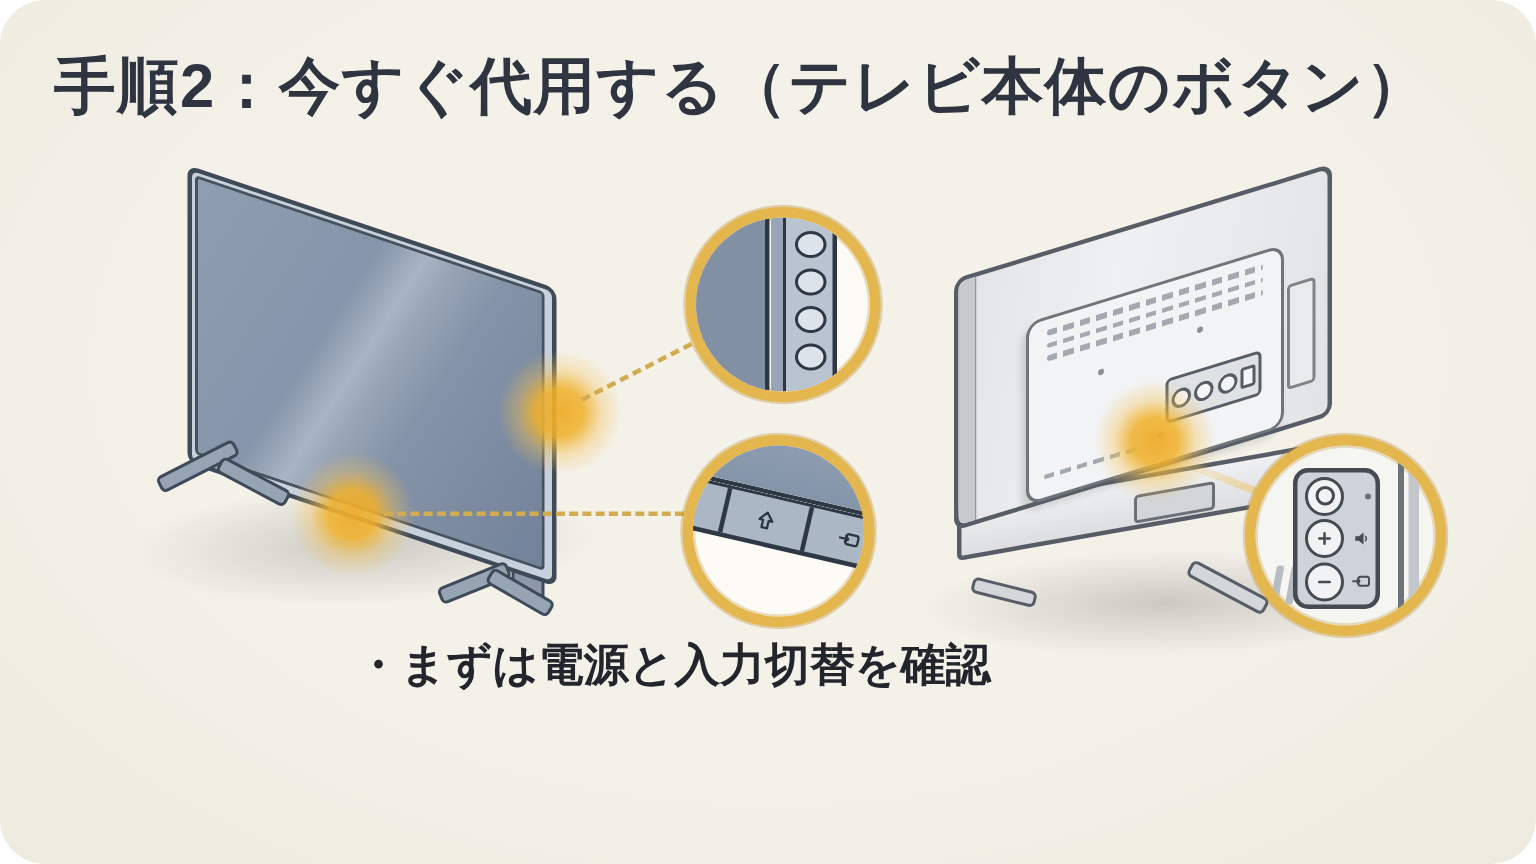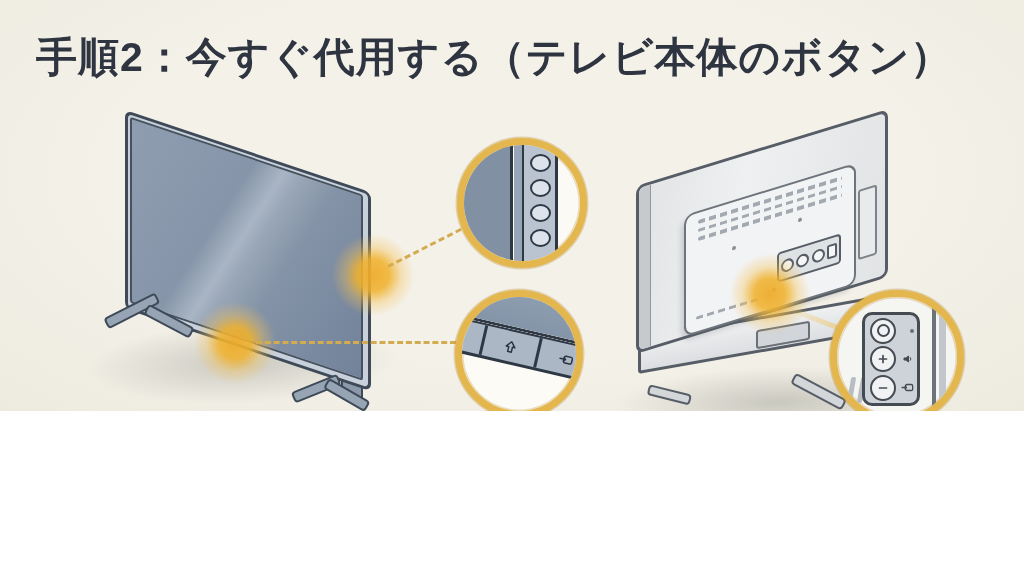--- a/index.html
+++ b/index.html
@@ -1,19 +1,20 @@
 <!DOCTYPE html>
 <html><head>
 <meta charset="utf-8">
 <style>
   html,body{margin:0;padding:0;}
   .canvas{
-    position:relative;width:1024px;height:411px;overflow:hidden;
+    position:relative;width:1024px;height:576px;overflow:hidden;
     background:radial-gradient(ellipse at 50% 42%, #f4f1e9 55%, #edeadf 100%);
     font-family:"Liberation Sans","DejaVu Sans",sans-serif;
+    border-radius:30px;
   }
   .title{
     position:absolute;left:36px;top:30px;margin:0;
     font-size:41px;font-weight:800;letter-spacing:1px;color:#2e3440;
   }
   
   .bullets{position:absolute;left:237px;top:421px;}
   .bullet{font-size:30px;font-weight:800;color:#22262c;line-height:45px;white-space:nowrap;}
   
   .shadow{position:absolute;border-radius:50%;
@@ -215,15 +216,16 @@
           <svg class="icon-svg" width="13" height="13" viewBox="0 0 24 24" fill="none" stroke="#454b52" stroke-width="2.4" stroke-linecap="round" stroke-linejoin="round">
             <rect x="8.5" y="6.5" width="13" height="11" rx="2.5"></rect>
               <path d="M2 12h8M7.5 9.5 10 12l-2.5 2.5"></path>
           </svg>
         </div>
       </div>
     </div>
   </div>
 
   <div class="bullets">
+    <div class="bullet">・まずは電源と入力切替を確認</div>
   </div>
 
 </div>
 
 </body></html>

